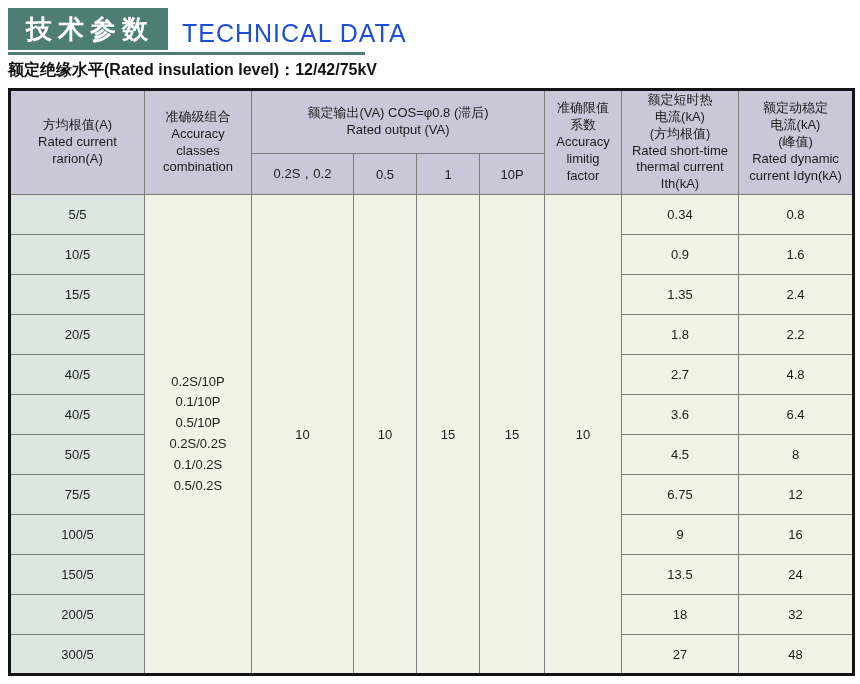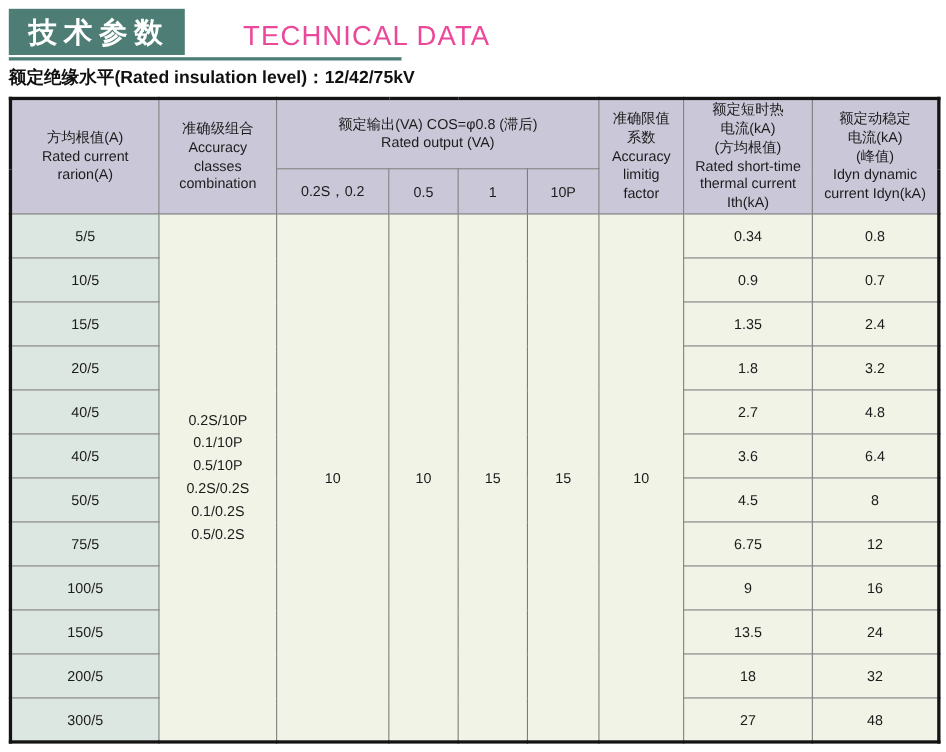--- a/index.html
+++ b/index.html
@@ -12,36 +12,35 @@
     font-family: "Liberation Sans", sans-serif;
     color: #1c1c1c;
     overflow: hidden;
   }
   
   .title-row {
     display: flex;
     align-items: stretch;
     margin: 8px 0 0 8px;
     height: 42px;
-    gap: 39px;
   }
   .title-zh-box {
     background: #4d7d74;
     color: #ffffff;
     font-size: 26px;
     font-weight: bold;
     letter-spacing: 6px;
     padding: 6px 14px 6px 18px;
     display: flex;
     align-items: center;
     white-space: nowrap;
   }
   .title-en {
     font-size: 25px;
-    color: #ec4899;
+    color: #1d4ed8;
     display: flex;
     align-items: flex-end;
     padding: 0 0 2px 14px;
     letter-spacing: 1px;
     white-space: nowrap;
   }
   .title-underline {
     margin-left: 8px;
     margin-top: 2px;
     width: 357px;
@@ -133,21 +132,21 @@
           <div class="hline">电流(kA)</div>
           <div class="hline">(方均根值)</div>
           <div class="hline">Rated short-time</div>
           <div class="hline">thermal current</div>
           <div class="hline">Ith(kA)</div>
         </th>
         <th rowspan="2">
           <div class="hline">额定动稳定</div>
           <div class="hline">电流(kA)</div>
           <div class="hline">(峰值)</div>
-          <div class="hline">Idyn dynamic</div>
+          <div class="hline">Rated dynamic</div>
           <div class="hline">current Idyn(kA)</div>
         </th>
       </tr>
       <tr class="hdr-sub">
         <th>0.2S，0.2</th>
         <th>0.5</th>
         <th>1</th>
         <th>10P</th>
       </tr>
     </thead>
@@ -166,31 +165,31 @@
         <td class="data-cell" rowspan="12">10</td>
         <td class="data-cell" rowspan="12">15</td>
         <td class="data-cell" rowspan="12">15</td>
         <td class="data-cell" rowspan="12">10</td>
         <td class="data-cell">0.34</td>
         <td class="data-cell">0.8</td>
       </tr>
       <tr>
         <td class="ratio-cell">10/5</td>
         <td class="data-cell">0.9</td>
-        <td class="data-cell">0.7</td>
+        <td class="data-cell">1.6</td>
       </tr>
       <tr>
         <td class="ratio-cell">15/5</td>
         <td class="data-cell">1.35</td>
         <td class="data-cell">2.4</td>
       </tr>
       <tr>
         <td class="ratio-cell">20/5</td>
         <td class="data-cell">1.8</td>
-        <td class="data-cell">3.2</td>
+        <td class="data-cell">2.2</td>
       </tr>
       <tr>
         <td class="ratio-cell">40/5</td>
         <td class="data-cell">2.7</td>
         <td class="data-cell">4.8</td>
       </tr>
       <tr>
         <td class="ratio-cell">40/5</td>
         <td class="data-cell">3.6</td>
         <td class="data-cell">6.4</td>

